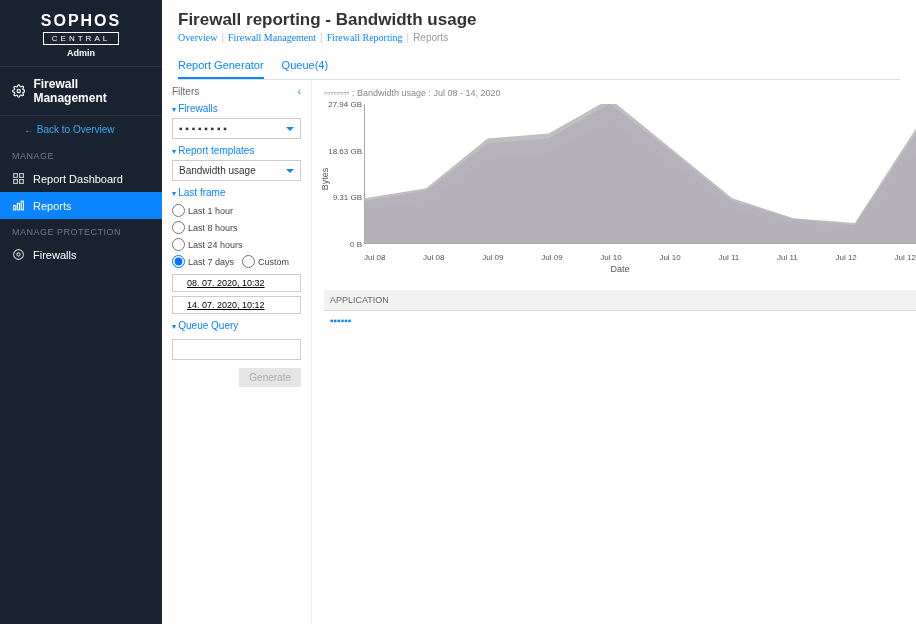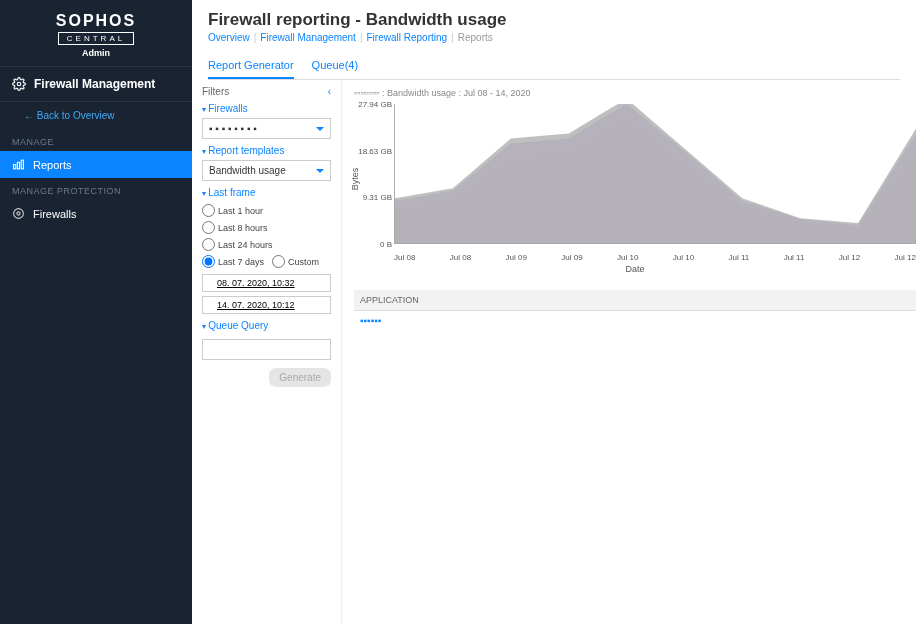--- a/index.html
+++ b/index.html
@@ -1,59 +1,59 @@
 <!DOCTYPE html>
 <html><head>
 <meta charset="utf-8">
 <style>
 * { box-sizing: border-box; margin: 0; padding: 0; font-family: -apple-system, "Segoe UI", Arial, sans-serif; }
 body { background: #f5f5f5; font-size: 12px; color: #333; }
 .app { display: flex; width: 916px; height: 624px; overflow: hidden; }
 
 
-.sidebar { width: 192px; background: #1a2332; color: #fff; display: flex; flex-direction: column; font-size: 11px; }
+.sidebar { width: 162px; background: #1a2332; color: #fff; display: flex; flex-direction: column; font-size: 11px; }
 .logo-block { padding: 12px 0 8px; text-align: center; border-bottom: 1px solid rgba(255,255,255,.08); }
 .logo { font-size: 16px; font-weight: 600; letter-spacing: 2px; }
 .central { font-size: 8px; letter-spacing: 3px; border: 1px solid #fff; display: inline-block; padding: 1px 8px; margin-top: 2px; }
 .admin { font-size: 9px; margin-top: 3px; display: block; font-weight: bold; }
 .nav-section-header { display: flex; align-items: center; padding: 10px 12px; font-weight: 600; font-size: 12px; border-bottom: 1px solid rgba(255,255,255,.08); }
 .nav-section-header svg { margin-right: 8px; }
 .nav-back { color: #3fa9f5; padding: 8px 12px 8px 24px; font-size: 10px; cursor: pointer; }
 .nav-label { color: #6b7a8e; font-size: 9px; padding: 8px 12px 4px; letter-spacing: .5px; }
 .nav-item { display: flex; align-items: center; padding: 7px 12px; cursor: pointer; font-size: 11px; }
 .nav-item.active { background: #0a84ff; }
 .nav-item svg { margin-right: 8px; flex-shrink: 0; }
 
 
 .main { flex: 1; display: flex; flex-direction: column; background: #fff; overflow: hidden; }
 .topbar { padding: 10px 16px 0; }
 .page-title { font-size: 17px; color: #333; margin-bottom: 2px; }
 .breadcrumbs { font-size: 10px; margin-bottom: 10px; }
-.breadcrumbs a { color: #0a84ff; text-decoration: none; }
+.breadcrumbs a { color: #0a84ff; text-decoration: none; font-family: Liberation Serif, serif; }
 .breadcrumbs .sep { color: #ccc; margin: 0 4px; }
 .breadcrumbs .current { color: #999; }
 .tabs { display: flex; gap: 18px; border-bottom: 1px solid #ddd; font-size: 11px; }
 .tab { padding: 6px 0; cursor: pointer; }
 .tab.active { color: #0a84ff; border-bottom: 2px solid #0a84ff; }
 .tab.alt { color: #0a84ff; }
 
 .content { flex: 1; display: flex; overflow: hidden; }
 
 
 .filters { width: 150px; border-right: 1px solid #eee; padding: 6px 10px; font-size: 10px; overflow-y: auto; }
 .filters-head { display: flex; justify-content: space-between; align-items: center; color: #666; margin-bottom: 6px; }
 .f-group-title { color: #0a84ff; font-size: 10px; margin: 6px 0 4px; cursor: pointer; }
 .f-group-title::before { content: "▾ "; font-size: 8px; }
 .select { width: 100%; border: 1px solid #ccc; padding: 4px 16px 4px 6px; font-size: 10px; position: relative; background: #fff; cursor: pointer; }
 .select::after { content: ""; position: absolute; right: 6px; top: 50%; width: 0; height: 0; border-left: 4px solid transparent; border-right: 4px solid transparent; border-top: 4px solid #0a84ff; transform: translateY(-50%); }
 .radios label { display: inline-flex; align-items: center; margin: 2px 8px 2px 0; font-size: 9px; color: #444; cursor: pointer; }
 .radios input { margin-right: 3px; }
 .dateinput { width: 100%; border: 1px solid #ccc; padding: 3px 14px; font-size: 9px; margin-top: 4px; background: #fff; text-decoration: underline; }
 .textinput { width: 100%; border: 1px solid #ccc; padding: 4px; font-size: 10px; margin-top: 4px; }
-.gen-btn { float: right; margin-top: 8px; background: #e5e5e5; color: #aaa; border: none; padding: 4px 10px; font-size: 10px; cursor: pointer; border-radius: 7px; }
+.gen-btn { float: right; margin-top: 8px; background: #e5e5e5; color: #aaa; border: none; padding: 4px 10px; font-size: 10px; cursor: pointer; border-radius: 0; }
 
 
 .report { flex: 1; overflow-y: auto; padding: 8px 0 0 12px; }
 .chart-meta { font-size: 9px; color: #888; margin-bottom: 6px; }
 .chart-wrap { position: relative; height: 170px; margin-bottom: 16px; padding-left: 40px; padding-bottom: 30px; }
 .yaxis { position: absolute; left: 0; top: 0; bottom: 30px; width: 40px; }
 .yaxis .ylabel { position: absolute; left: -10px; top: 50%; transform: rotate(-90deg); font-size: 9px; color: #555; }
 .ytick { position: absolute; right: 2px; font-size: 8px; color: #555; transform: translateY(50%); }
 .plot { position: relative; width: 100%; height: 100%; border-left: 1px solid #aaa; border-bottom: 1px solid #aaa; }
 .plot svg { position: absolute; inset: 0; width: 100%; height: 100%; }
@@ -80,20 +80,29 @@
     <div class="nav-section-header">
       <svg width="14" height="14" viewBox="0 0 24 24" fill="none" stroke="#fff" stroke-width="2">
           <circle cx="12" cy="12" r="3"></circle>
           <path d="M19.4 15a1.7 1.7 0 0 0 .3 1.8l.1.1a2 2 0 1 1-2.8 2.8l-.1-.1a1.7 1.7 0 0 0-1.8-.3 1.7 1.7 0 0 0-1 1.5V21a2 2 0 1 1-4 0v-.1a1.7 1.7 0 0 0-1-1.5 1.7 1.7 0 0 0-1.8.3l-.1.1a2 2 0 1 1-2.8-2.8l.1-.1a1.7 1.7 0 0 0 .3-1.8 1.7 1.7 0 0 0-1.5-1H3a2 2 0 1 1 0-4h.1a1.7 1.7 0 0 0 1.5-1 1.7 1.7 0 0 0-.3-1.8l-.1-.1a2 2 0 1 1 2.8-2.8l.1.1a1.7 1.7 0 0 0 1.8.3H9a1.7 1.7 0 0 0 1-1.5V3a2 2 0 1 1 4 0v.1a1.7 1.7 0 0 0 1 1.5 1.7 1.7 0 0 0 1.8-.3l.1-.1a2 2 0 1 1 2.8 2.8l-.1.1a1.7 1.7 0 0 0-.3 1.8V9a1.7 1.7 0 0 0 1.5 1H21a2 2 0 1 1 0 4h-.1a1.7 1.7 0 0 0-1.5 1z"></path>
         </svg>
       <span>Firewall Management</span>
     </div>
     <div class="nav-back">← <span>Back to Overview</span></div>
     <div id="nav-sections">
         <div class="nav-label">MANAGE</div>
+        <div class="nav-item">
+          <svg width="13" height="13" viewBox="0 0 24 24" fill="none" stroke="#ccc" stroke-width="2">
+            <rect x="3" y="3" width="7" height="7"></rect>
+            <rect x="14" y="3" width="7" height="7"></rect>
+            <rect x="3" y="14" width="7" height="7"></rect>
+            <rect x="14" y="14" width="7" height="7"></rect>
+          </svg>
+          <span>Report Dashboard</span>
+        </div>
         <div class="nav-item active">
           <svg width="13" height="13" viewBox="0 0 24 24" fill="none" stroke="#fff" stroke-width="2">
             <rect x="3" y="12" width="4" height="8"></rect>
             <rect x="10" y="8" width="4" height="12"></rect>
             <rect x="17" y="4" width="4" height="16"></rect>
           </svg>
           <span>Reports</span>
         </div>
         <div class="nav-label">MANAGE PROTECTION</div>
         <div class="nav-item">

